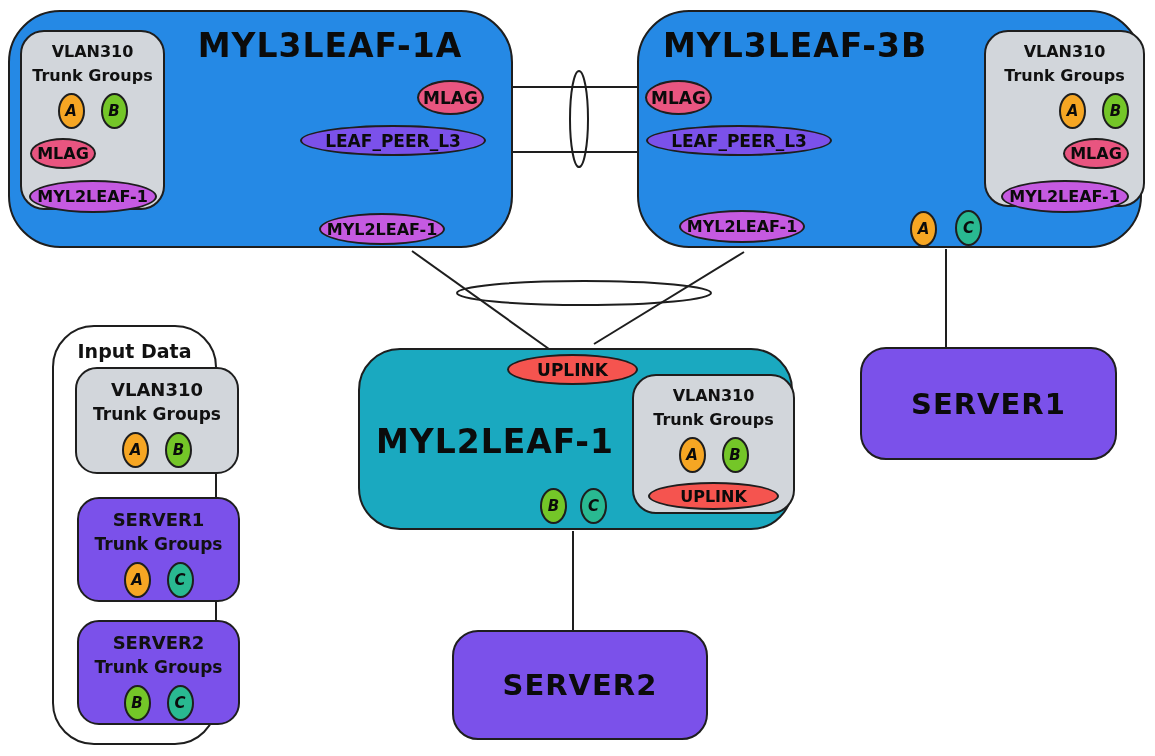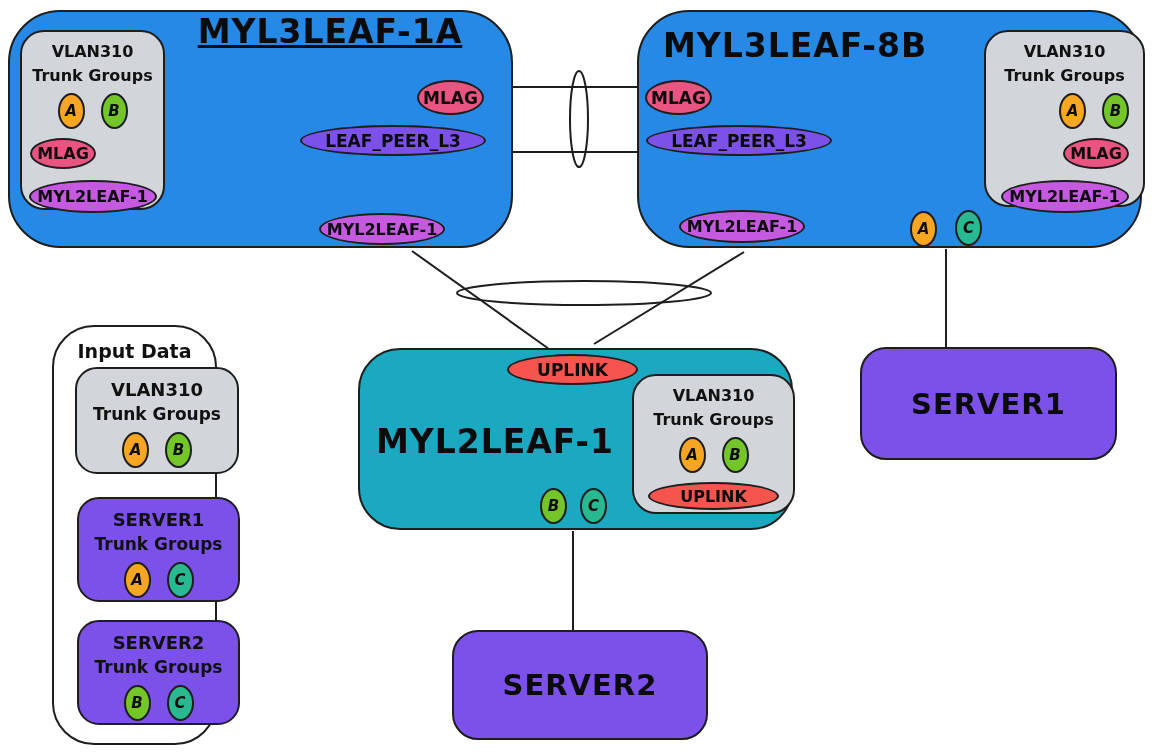--- a/index.html
+++ b/index.html
@@ -120,21 +120,21 @@
     <line x1="513" y1="152" x2="639" y2="152"></line>
     <ellipse cx="579" cy="119" rx="9" ry="48"></ellipse>
     <line x1="412" y1="251" x2="549" y2="349"></line>
     <line x1="744" y1="252" x2="594" y2="344"></line>
     <ellipse cx="584" cy="293" rx="127" ry="12"></ellipse>
     <line x1="946" y1="249" x2="946" y2="348"></line>
     <line x1="573" y1="531" x2="573" y2="631"></line>
   </svg>
 
   <div id="leaf1a" class="node leaf-box">
-    <div class="node-title" style="left:170px; top:0; width:300px;text-decoration:underline;">MYL3LEAF-1A</div>
+    <div class="node-title" style="left:170px; top:14px; width:300px;">MYL3LEAF-1A</div>
 
     <div class="panel">
       <div class="panel-line">VLAN310</div>
       <div class="panel-line">Trunk Groups</div>
       <div class="row mt4">
         <span class="badge b-orange">A</span>
         <span class="badge b-green">B</span>
       </div>
       <div class="row row-left mt6">
         <span class="pill p-pink panel-pill-mlag">MLAG</span>
@@ -143,21 +143,21 @@
         <span class="pill p-magenta panel-pill-m2l">MYL2LEAF-1</span>
       </div>
     </div>
 
     <span class="pill abs p-pink pos-mlag">MLAG</span>
     <span class="pill abs p-violet pos-peer">LEAF_PEER_L3</span>
     <span class="pill abs p-magenta pos-m2l">MYL2LEAF-1</span>
   </div>
 
   <div id="leaf1b" class="node leaf-box">
-    <div class="node-title" style="left:6px; top:14px; width:300px;">MYL3LEAF-8B</div>
+    <div class="node-title" style="left:6px; top:14px; width:300px;">MYL3LEAF-3B</div>
 
     <span class="pill abs p-pink pos-mlag">MLAG</span>
     <span class="pill abs p-violet pos-peer">LEAF_PEER_L3</span>
     <span class="pill abs p-magenta pos-m2l">MYL2LEAF-1</span>
 
     <div class="panel">
       <div class="panel-line">VLAN310</div>
       <div class="panel-line">Trunk Groups</div>
       <div class="row row-right mt4">
         <span class="badge b-orange">A</span>

